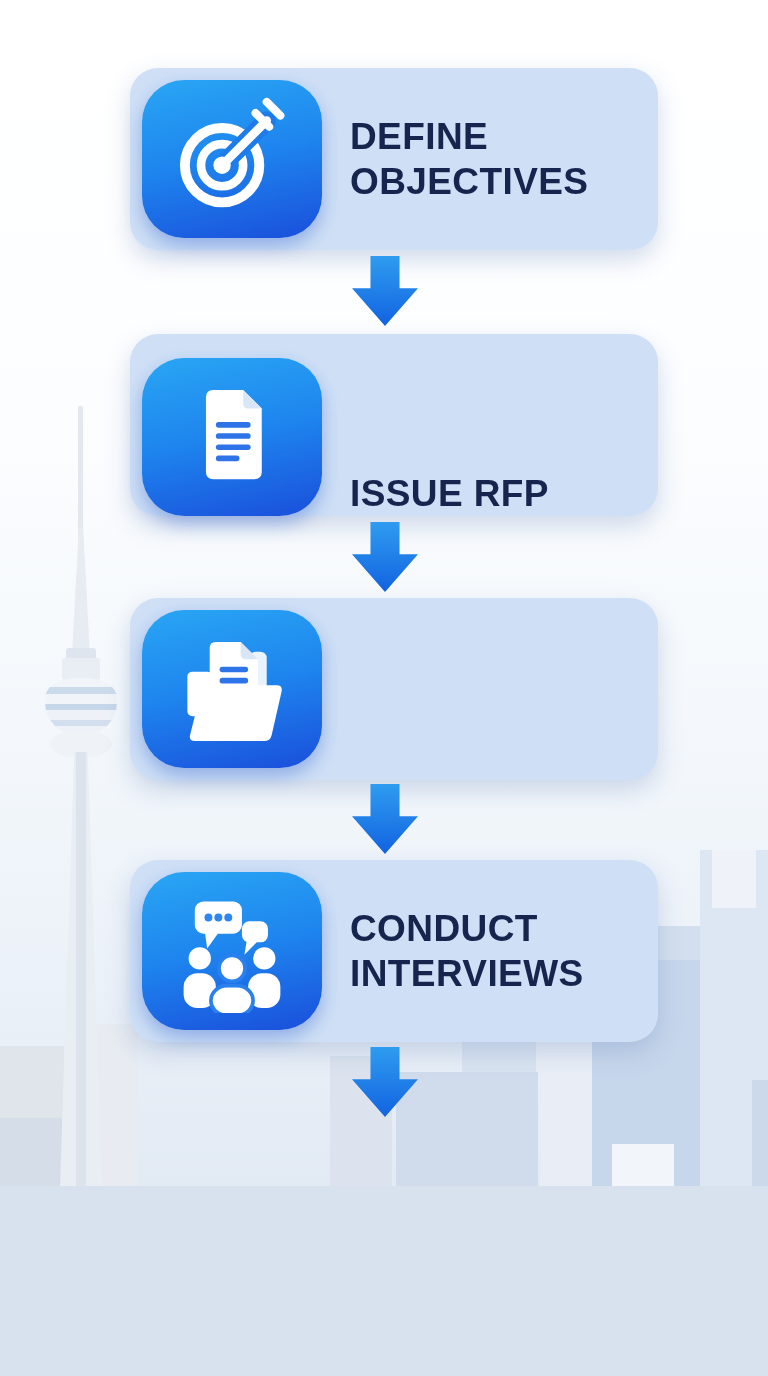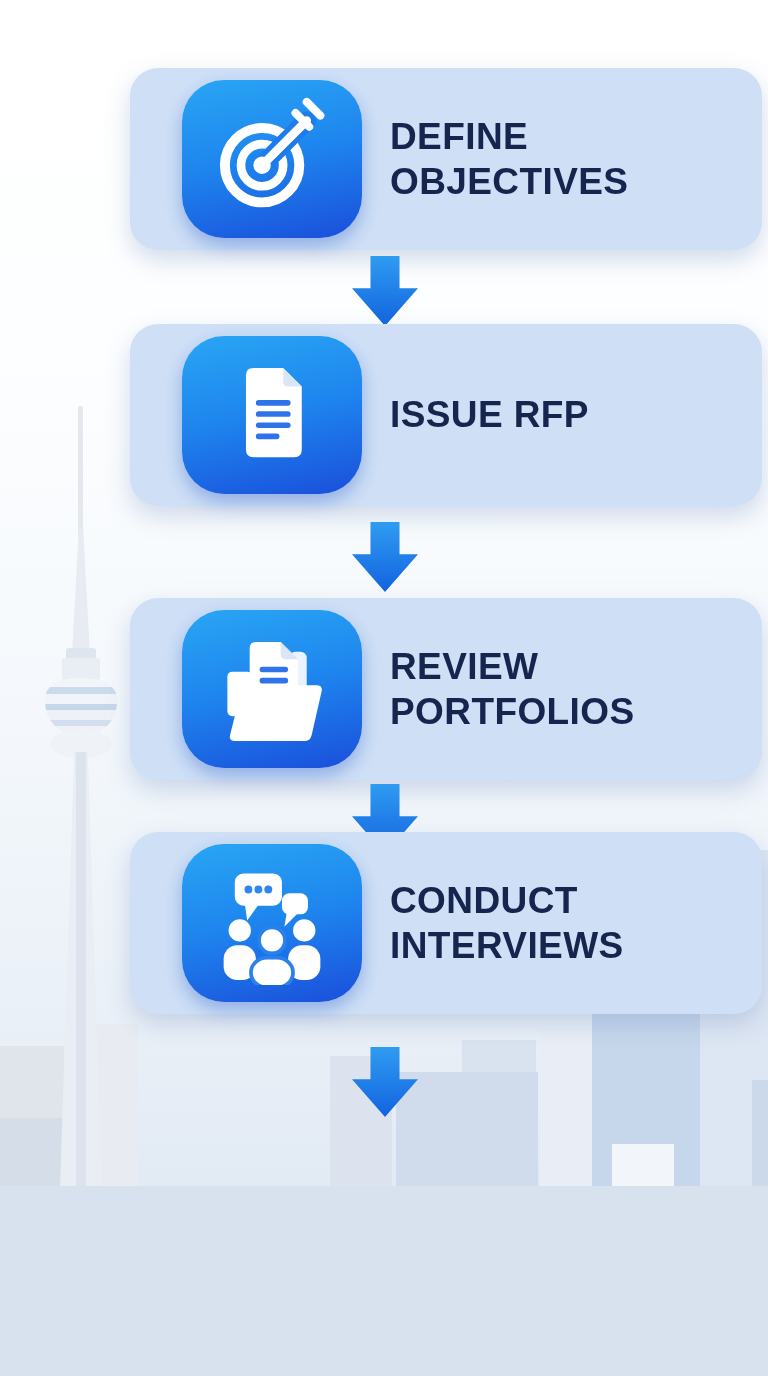--- a/index.html
+++ b/index.html
@@ -24,46 +24,46 @@
   .cn-box{position:absolute;left:62px;top:658px;width:38px;height:22px;background:#e9edf4;border-radius:3px;}
   .cn-pod{position:absolute;left:45px;top:678px;width:72px;height:58px;
     border-radius:44% 44% 48% 48% / 34% 34% 58% 58%;
     background:linear-gradient(180deg,#f1f4f9 0 16%,#ccdbec 16% 28%,#f1f4f9 28% 44%,#c7d7ea 44% 56%,#eef2f8 56% 72%,#d3dfee 72% 82%,#eef2f8 82% 100%);}
   .cn-bulge{position:absolute;left:50px;top:730px;width:62px;height:28px;background:#eff2f7;border-radius:50%;}
   .cn-shaft{position:absolute;left:60px;top:752px;width:42px;height:436px;
     clip-path:polygon(34% 0,66% 0,100% 100%,0 100%);
     background:linear-gradient(90deg,#e9edf4 0 38%,#dce3ed 38% 62%,#e9edf4 62% 100%);}
   
   .step-card{
-    position:absolute;left:130px;width:592px;height:182px;z-index:5;
+    position:absolute;left:130px;width:528px;height:182px;z-index:5;
     background:var(--card_bg,#cfe0f6);
     border-radius:28px;
     box-shadow:0 10px 24px rgba(110,140,190,.30);
-    display:flex;align-items:center;padding-left:40px;
+    display:flex;align-items:center;
   }
   .icon-tile{
     width:180px;height:158px;margin-left:12px;flex:0 0 auto;
     border-radius:42px;
     background:linear-gradient(168deg,var(--tile_top,#29a6f4) 0%,#1e85ee 48%,var(--tile_bottom,#1a4fdb) 100%);
     box-shadow:0 8px 18px rgba(26,80,200,.35);
     display:flex;align-items:center;justify-content:center;
   }
   .icon-tile svg{width:128px;height:124px;}
   .step-label{
     margin-left:28px;margin-right:10px;
     font-size:37px;font-weight:bold;line-height:1.22;letter-spacing:.4px;
     color:var(--title_text,#16254e);
     max-width:290px;text-transform:uppercase;
   }
   .flow-arrow{
     position:absolute;left:352px;width:66px;height:70px;z-index:5;
     background:linear-gradient(180deg,var(--arrow_top,#2f9cf0),var(--arrow_bottom,#1263e0));
     clip-path:polygon(28% 0,72% 0,72% 46%,100% 46%,50% 100%,0 46%,28% 46%);
   }
-  .t1{top:68px;} .t2{top:324px;} .t3{top:598px;} .t4{top:832px;} .t5{top:1123px;}
+  .t1{top:68px;} .t2{top:334px;align-items:flex-end;} .t3{top:598px;} .t4{top:860px;} .t5{top:1123px;}
   .a1{top:256px;} .a2{top:522px;} .a3{top:784px;} .a4{top:1047px;}
 </style>
 </head>
 <body>
 
 <div id="canvas">
 
   <div class="skyline">
     <div class="bldg" style="left:90px;top:1024px;width:48px;height:166px;background:#e8ecf2;"></div>
     <div class="bldg win-dots" style="left:0;top:1046px;width:64px;height:144px;background:#e0e5ec;"></div>
@@ -131,21 +131,20 @@
         <rect x="14" y="36" width="20" height="36" rx="4" fill="#ffffff"></rect>
         <rect x="64" y="20" width="14" height="42" rx="5" fill="#ffffff" opacity=".9"></rect>
         <path d="M37,12 H57 L71,26 V58 Q71,62 66,62 H37 Q32,62 32,58 V17 Q32,12 37,12 Z" fill="#ffffff"></path>
         <path d="M57,12 L71,26 H61 Q57,26 57,22 Z" fill="#d9e6f8"></path>
         <rect x="40" y="32" width="23" height="4.5" rx="2.2" fill="#2e74e8"></rect>
         <rect x="40" y="41" width="23" height="4.5" rx="2.2" fill="#2e74e8"></rect>
         <rect x="40" y="50" width="16" height="4.5" rx="2.2" fill="#2e74e8"></rect>
         <path d="M20,92 Q15,92 16.2,87 L25,52 Q26.2,47 32,47 L86,47 Q91,47 90,52 L82,87 Q80.8,92 76,92 Z" fill="#ffffff"></path>
       </svg>
     </div>
-    <div class="step-label">Review Portfolios</div>
   </div>
   <div class="flow-arrow a3"></div>
 
   <div class="step-card t4">
     <div class="icon-tile">
       <svg viewBox="0 0 100 100" aria-hidden="true">
         <rect x="20" y="10" width="38" height="26" rx="7" fill="#ffffff"></rect>
         <path d="M28,34 L40,34 L30,48 Z" fill="#ffffff"></path>
         <circle cx="31" cy="23" r="3.2" fill="#2e86ee"></circle>
         <circle cx="39" cy="23" r="3.2" fill="#2e86ee"></circle>

